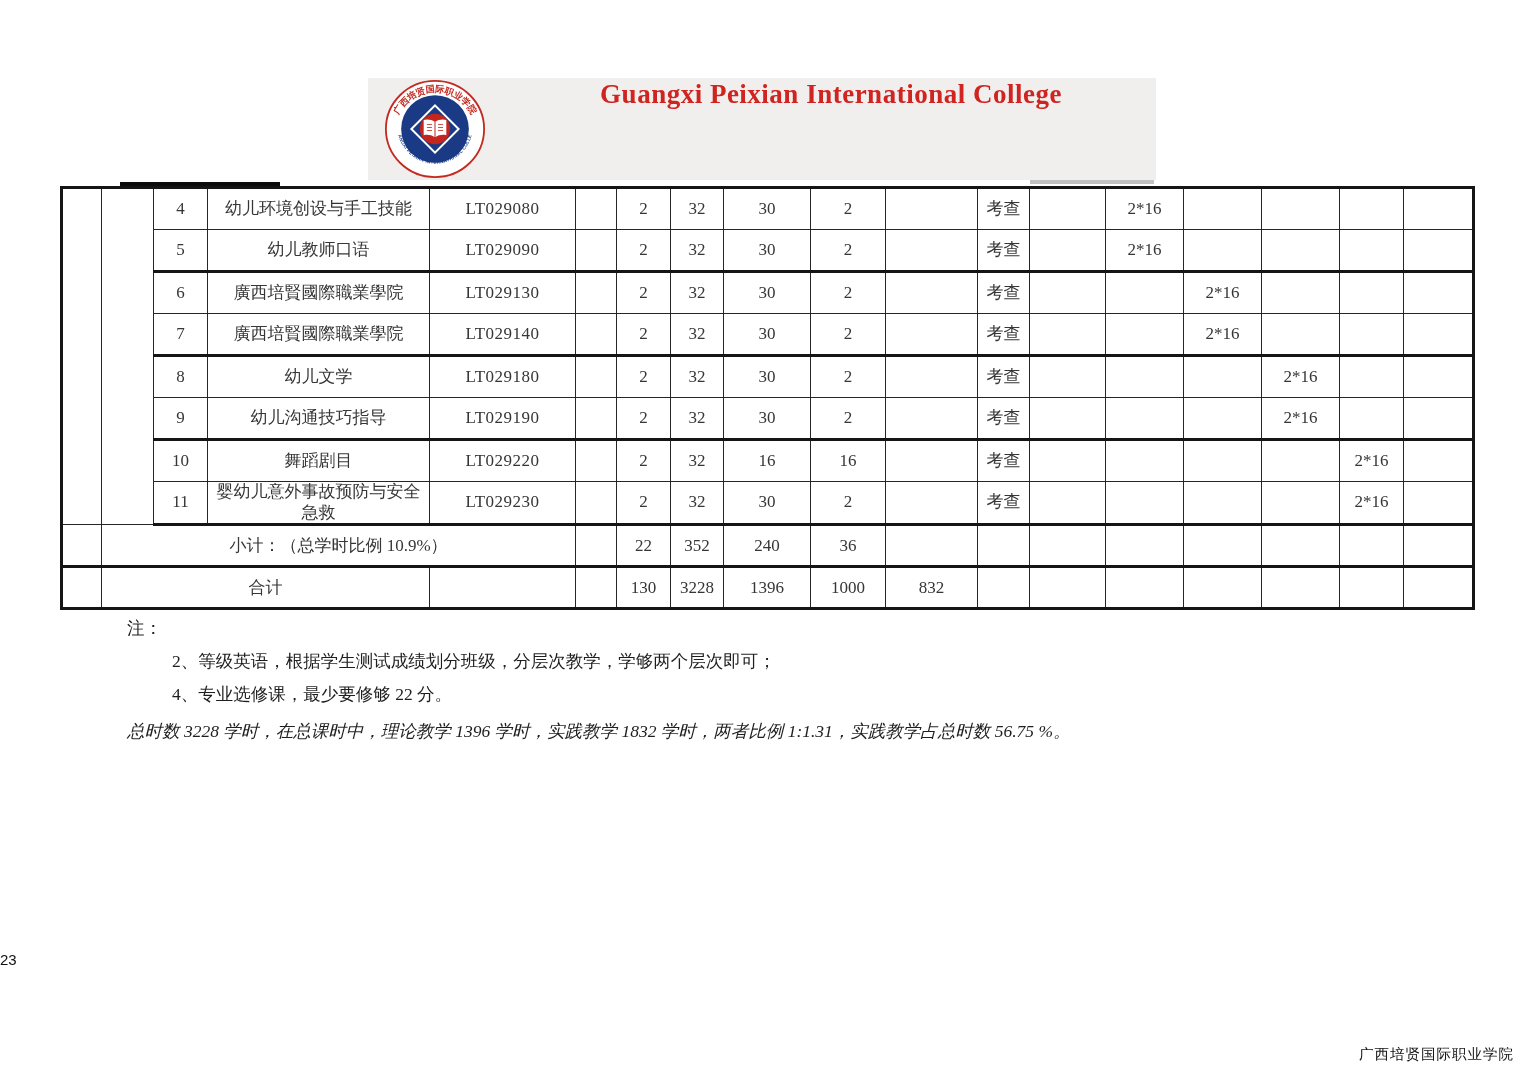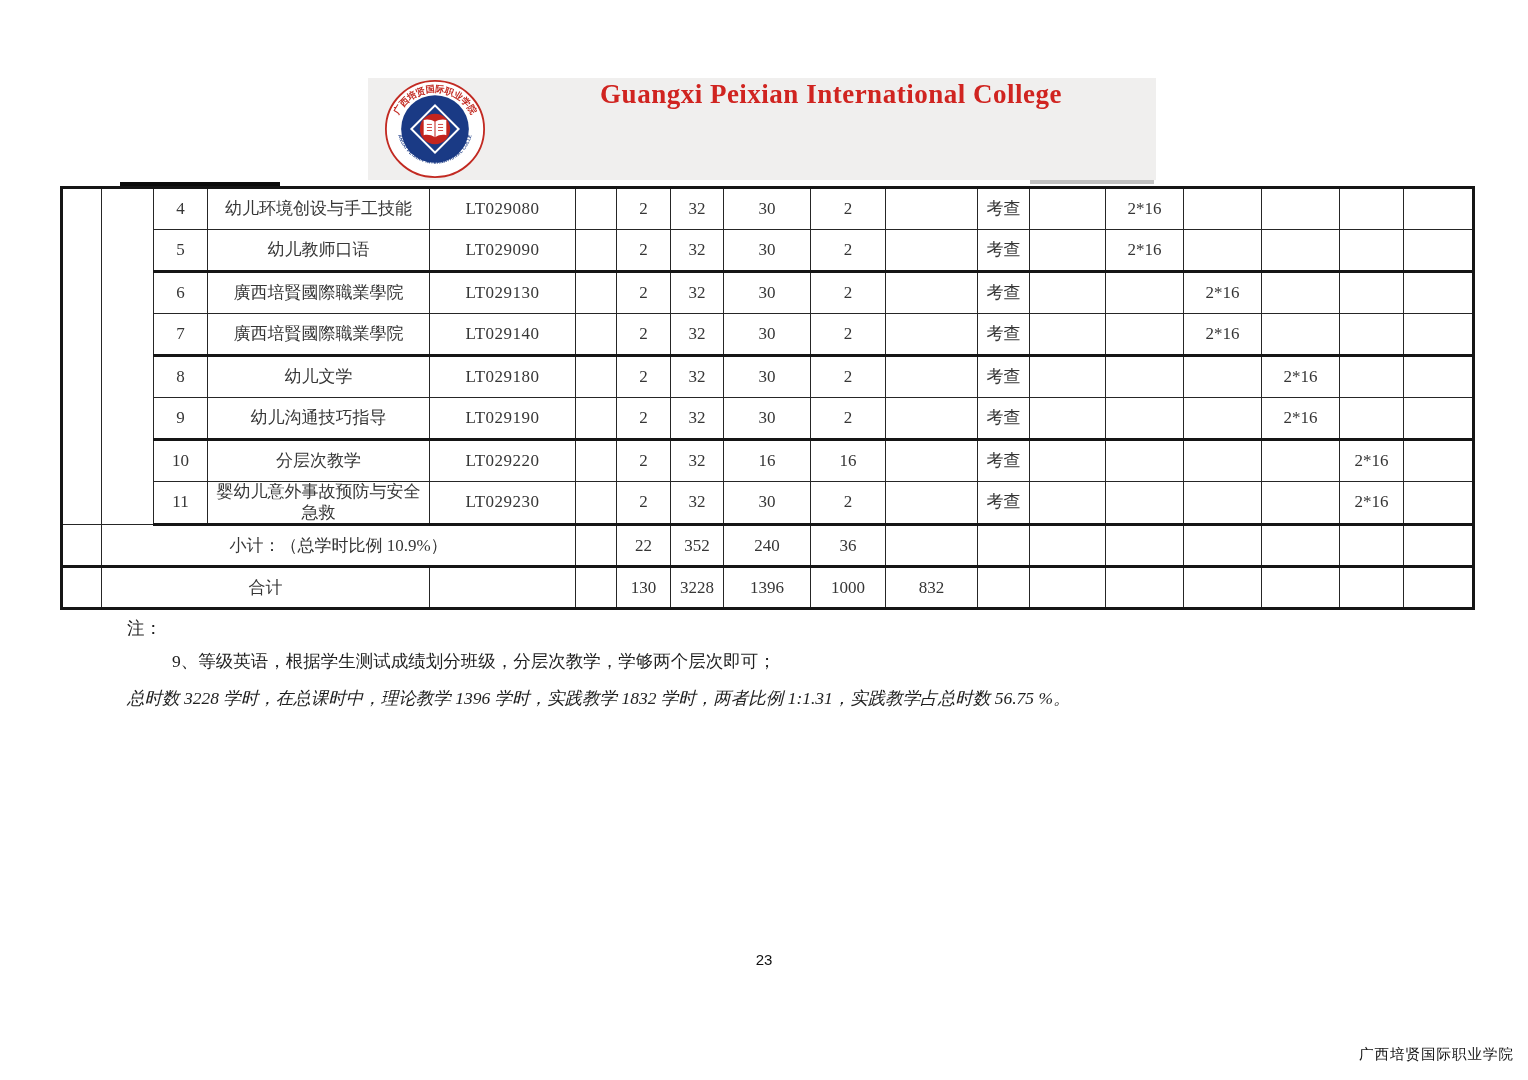--- a/index.html
+++ b/index.html
@@ -47,21 +47,21 @@
     position:absolute;left:127px;top:612px;width:1330px;
     font-size:17.5px;color:#1e1e1e;
   }
   .note-line{height:33px;line-height:33px;white-space:nowrap;}
   .note-first{display:flex;}
   .note-prefix{margin-right:6px;}
   .note-indent{margin-left:45px;}
   .note-summary{margin-left:0;margin-top:3px;height:34px;line-height:34px;white-space:nowrap;font-style:italic;}
   
   .page-number{
-    position:absolute;top:951px;left:0;width:100%;text-align:center;
+    position:absolute;top:951px;left:0;width:100%;text-align:left;
     font-family:"Liberation Sans","DejaVu Sans",sans-serif;
     font-size:15px;color:#111;
   }
   .footer-text{
     position:absolute;top:1045px;right:14px;
     font-size:14.5px;color:#151515;letter-spacing:1px;
   }
 </style>
 </head>
 <body>
@@ -223,21 +223,21 @@
       <td>考查</td>
       <td></td>
       <td></td>
       <td></td>
       <td>2*16</td>
       <td></td>
       <td></td>
     </tr>
     <tr>
       <td>10</td>
-      <td>分层次教学</td>
+      <td>舞蹈剧目</td>
       <td class="code-cell">LT029220</td>
       <td></td>
       <td>2</td>
       <td>32</td>
       <td>16</td>
       <td>16</td>
       <td></td>
       <td>考查</td>
       <td></td>
       <td></td>
@@ -299,18 +299,19 @@
       <td></td>
       <td></td>
     </tr>
   </tbody>
 </table>
 
 <div class="notes">
   <div class="note-line note-first">
     <span class="note-prefix">注：</span>
   </div>
-  <div class="note-line note-indent">9、等级英语，根据学生测试成绩划分班级，分层次教学，学够两个层次即可；</div>
+  <div class="note-line note-indent">2、等级英语，根据学生测试成绩划分班级，分层次教学，学够两个层次即可；</div>
+  <div class="note-line note-indent">4、专业选修课，最少要修够 22 分。</div>
   <div class="note-summary">总时数 3228 学时，在总课时中，理论教学 1396 学时，实践教学 1832 学时，两者比例 1:1.31，实践教学占总时数 56.75 %。</div>
 </div>
 
 <div class="page-number">23</div>
 <div class="footer-text">广西培贤国际职业学院</div>
 
 </body></html>

